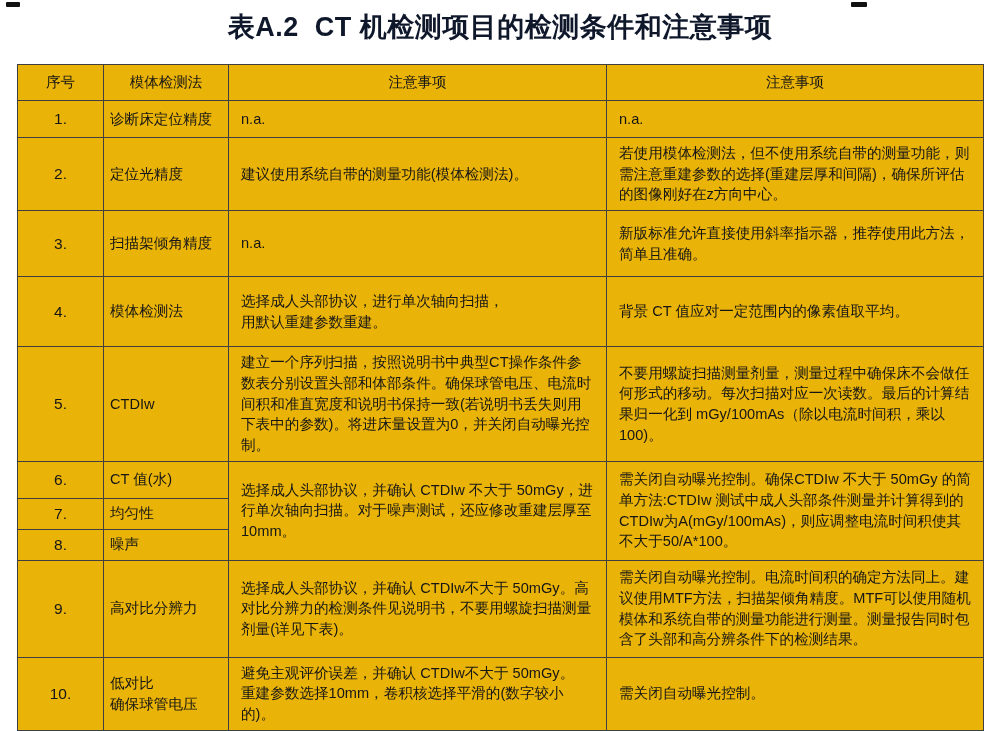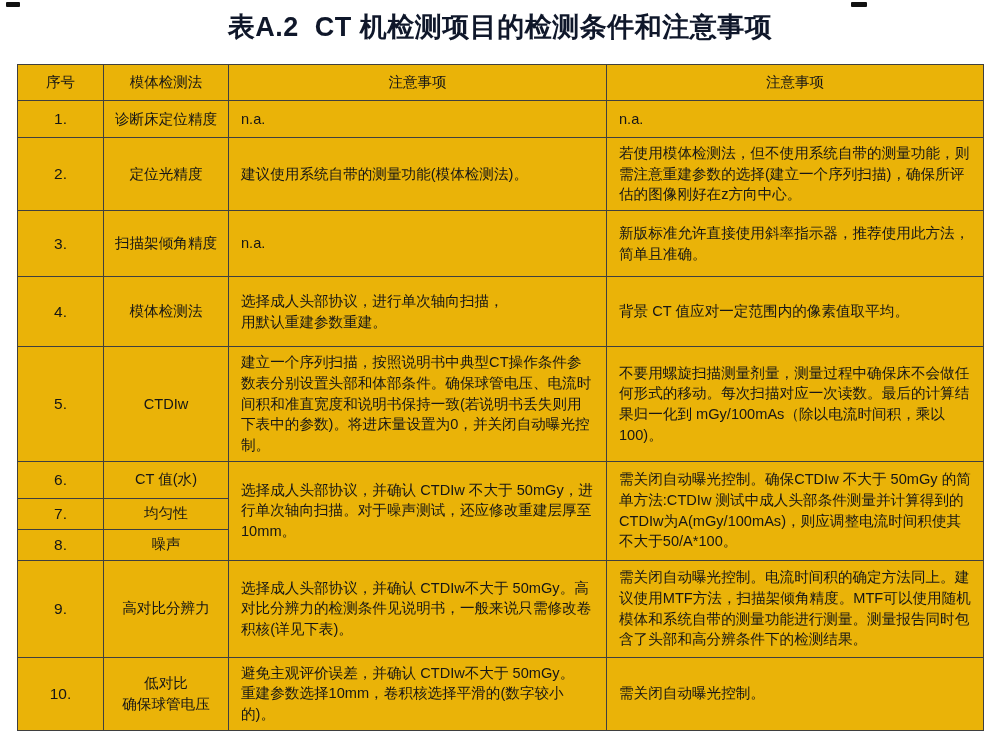--- a/index.html
+++ b/index.html
@@ -47,21 +47,20 @@
     padding:5px 12px;
     line-height:1.42;
   }
   td.cell-no {
     text-align:center;
     font-size:15.5px;
     padding:2px 4px;
     font-family:"Liberation Sans","DejaVu Sans",sans-serif;
   }
   td.cell-item {
-    text-align:center;
     padding:2px 6px;
     white-space:pre-line;
   }
   td.cell-text {
     text-align:left;
     white-space:pre-line;
   }
   td.distorted {
     filter:blur(0.6px);
     text-shadow:1.5px 0.5px 0 rgba(20,20,20,0.45), -0.5px 1px 0 rgba(20,20,20,0.25);
@@ -94,21 +93,21 @@
     <tr style="height:37px">
       <td class="cell-no">1.</td>
       <td class="cell-item">诊断床定位精度</td>
       <td class="cell-text">n.a.</td>
       <td class="cell-text">n.a.</td>
     </tr>
     <tr style="height:70px">
       <td class="cell-no">2.</td>
       <td class="cell-item">定位光精度</td>
       <td class="cell-text">建议使用系统自带的测量功能(模体检测法)。</td>
-      <td class="cell-text">若使用模体检测法，但不使用系统自带的测量功能，则需注意重建参数的选择(建立一个序列扫描)，确保所评估的图像刚好在z方向中心。</td>
+      <td class="cell-text">若使用模体检测法，但不使用系统自带的测量功能，则需注意重建参数的选择(重建层厚和间隔)，确保所评估的图像刚好在z方向中心。</td>
     </tr>
     <tr style="height:66px">
       <td class="cell-no">3.</td>
       <td class="cell-item">扫描架倾角精度</td>
       <td class="cell-text">n.a.</td>
       <td class="cell-text">新版标准允许直接使用斜率指示器，推荐使用此方法，
 简单且准确。</td>
     </tr>
     <tr style="height:70px">
       <td class="cell-no">4.</td>
@@ -133,21 +132,21 @@
       <td class="cell-no">7.</td>
       <td class="cell-item">均匀性</td>
     </tr>
     <tr style="height:31px">
       <td class="cell-no">8.</td>
       <td class="cell-item">噪声</td>
     </tr>
     <tr style="height:97px">
       <td class="cell-no">9.</td>
       <td class="cell-item">高对比分辨力</td>
-      <td class="cell-text">选择成人头部协议，并确认 CTDIw不大于 50mGy。高对比分辨力的检测条件见说明书，一般来说只需修改卷积核(详见下表)。</td>
+      <td class="cell-text">选择成人头部协议，并确认 CTDIw不大于 50mGy。高对比分辨力的检测条件见说明书，不要用螺旋扫描测量剂量(详见下表)。</td>
       <td class="cell-text">需关闭自动曝光控制。电流时间积的确定方法同上。建议使用MTF方法，扫描架倾角精度。MTF可以使用随机模体和系统自带的测量功能进行测量。测量报告同时包含了头部和高分辨条件下的检测结果。</td>
     </tr>
     <tr style="height:46px">
       <td class="cell-no">10.</td>
       <td class="cell-item">低对比
 确保球管电压</td>
       <td class="cell-text">避免主观评价误差，并确认 CTDIw不大于 50mGy。
 重建参数选择10mm，卷积核选择平滑的(数字较小的)。</td>
       <td class="cell-text">需关闭自动曝光控制。</td>
     </tr>

